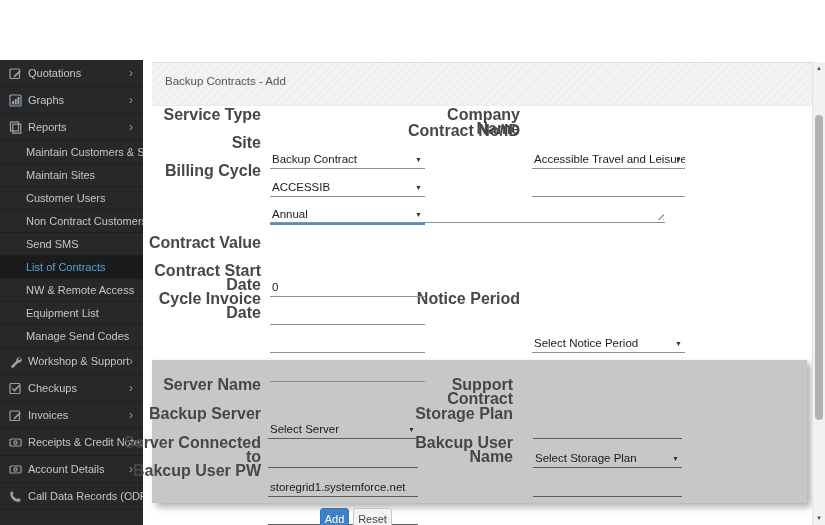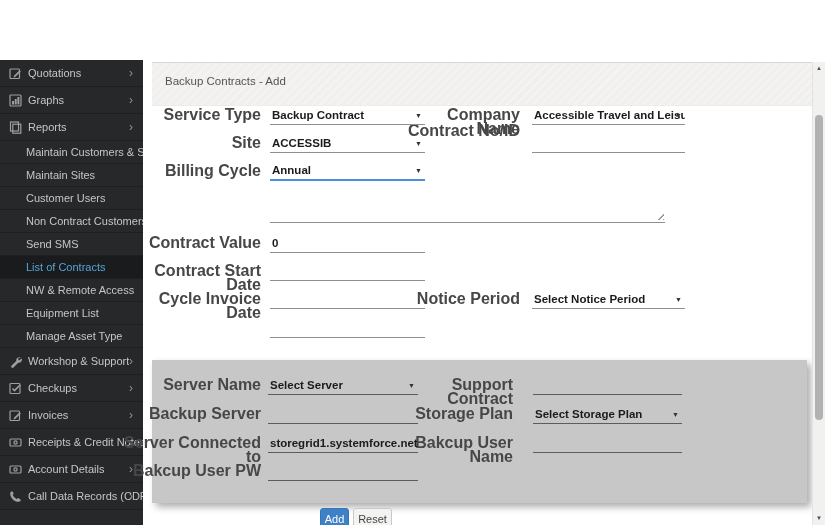--- a/index.html
+++ b/index.html
@@ -32,21 +32,21 @@
   .scroll-up{top:3px;} .scroll-down{bottom:4px;}
   .scroll-thumb{position:absolute;left:2px;top:53px;width:8px;height:305px;background:#b2b2b2;border-radius:4px;cursor:pointer;}
 
   
   .gray-panel{position:absolute;left:152px;top:360px;width:655px;height:143px;background:#c7c7c7;
     box-shadow:4px 4px 7px rgba(0,0,0,.32);}
 
   
   .lab{position:absolute;text-align:right;font-size:16px;font-weight:bold;color:#474747;height:14px;line-height:14px;}
   .ctl{position:absolute;height:18px;box-sizing:content-box;border-bottom:1px solid #8f8f8f;
-       font-size:11.5px;font-weight:bold;color:#1b1b1b;line-height:18px;cursor:pointer;}
+       font-size:11.5px;font-weight:normal;color:#1b1b1b;line-height:18px;cursor:pointer;margin-top:44px;}
   .ctl .val{display:block;padding-left:2px;white-space:nowrap;overflow:hidden;}
   .ctl .caret{position:absolute;right:3px;top:1px;font-size:7px;color:#333;line-height:18px;}
   .ctl.focus{border-bottom:2px solid #4a90d2;}
   .ctl.dk{border-bottom-color:#5c5c5c;}
   .txtarea{position:absolute;left:270px;top:186px;width:395px;height:36px;border-bottom:1px solid #8f8f8f;cursor:text;}
   .resize{position:absolute;right:1px;bottom:2px;width:9px;height:9px;
     background:repeating-linear-gradient(315deg,#9a9a9a 0 1px,transparent 1px 3.5px);
     clip-path:polygon(100% 0,100% 100%,0 100%);}
 
   
@@ -116,21 +116,21 @@
     <div class="sb-item sub active">
       <span class="sb-label">List of Contracts</span>
     </div>
     <div class="sb-item sub">
       <span class="sb-label">NW &amp; Remote Access</span>
     </div>
     <div class="sb-item sub">
       <span class="sb-label">Equipment List</span>
     </div>
     <div class="sb-item sub">
-      <span class="sb-label">Manage Asset Type</span>
+      <span class="sb-label">Manage Send Codes</span>
     </div>
 
     <div class="sb-item">
       <span class="sb-icon">
         <svg width="13" height="13" viewBox="0 0 13 13">
             <path class="f" d="M11.8 2.6A3.1 3.1 0 0 0 7.3 5.9L2.6 10.6a1.3 1.3 0 1 0 1.9 1.9l4.7-4.7a3.1 3.1 0 0 0 3.3-4.5L10.4 5.4 8.7 3.7z"></path>
           </svg>
       </span>
       <span class="sb-label">Workshop &amp; Support</span>
       <span class="sb-chevron">›</span>

